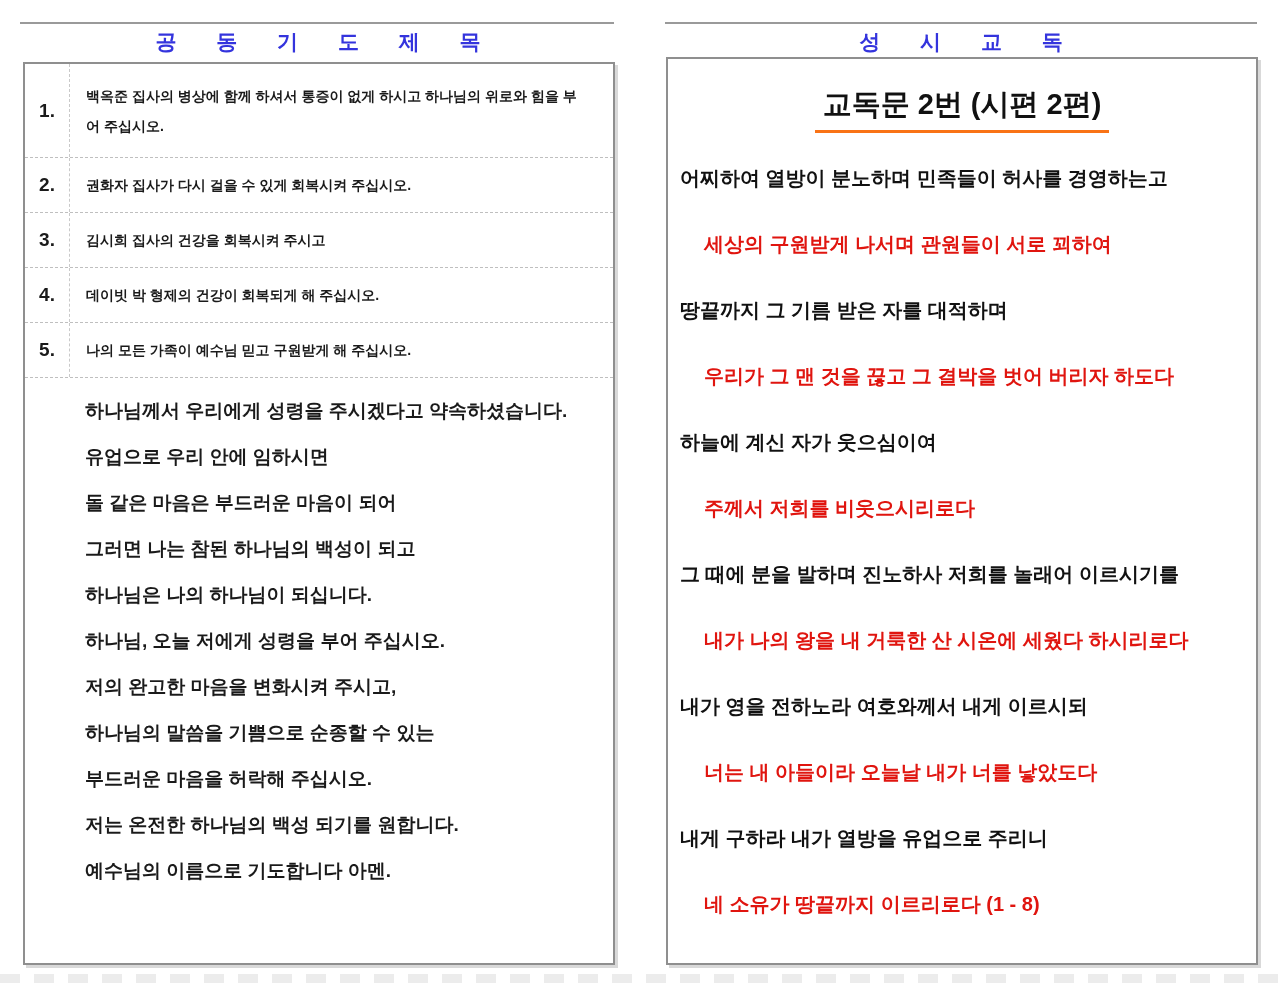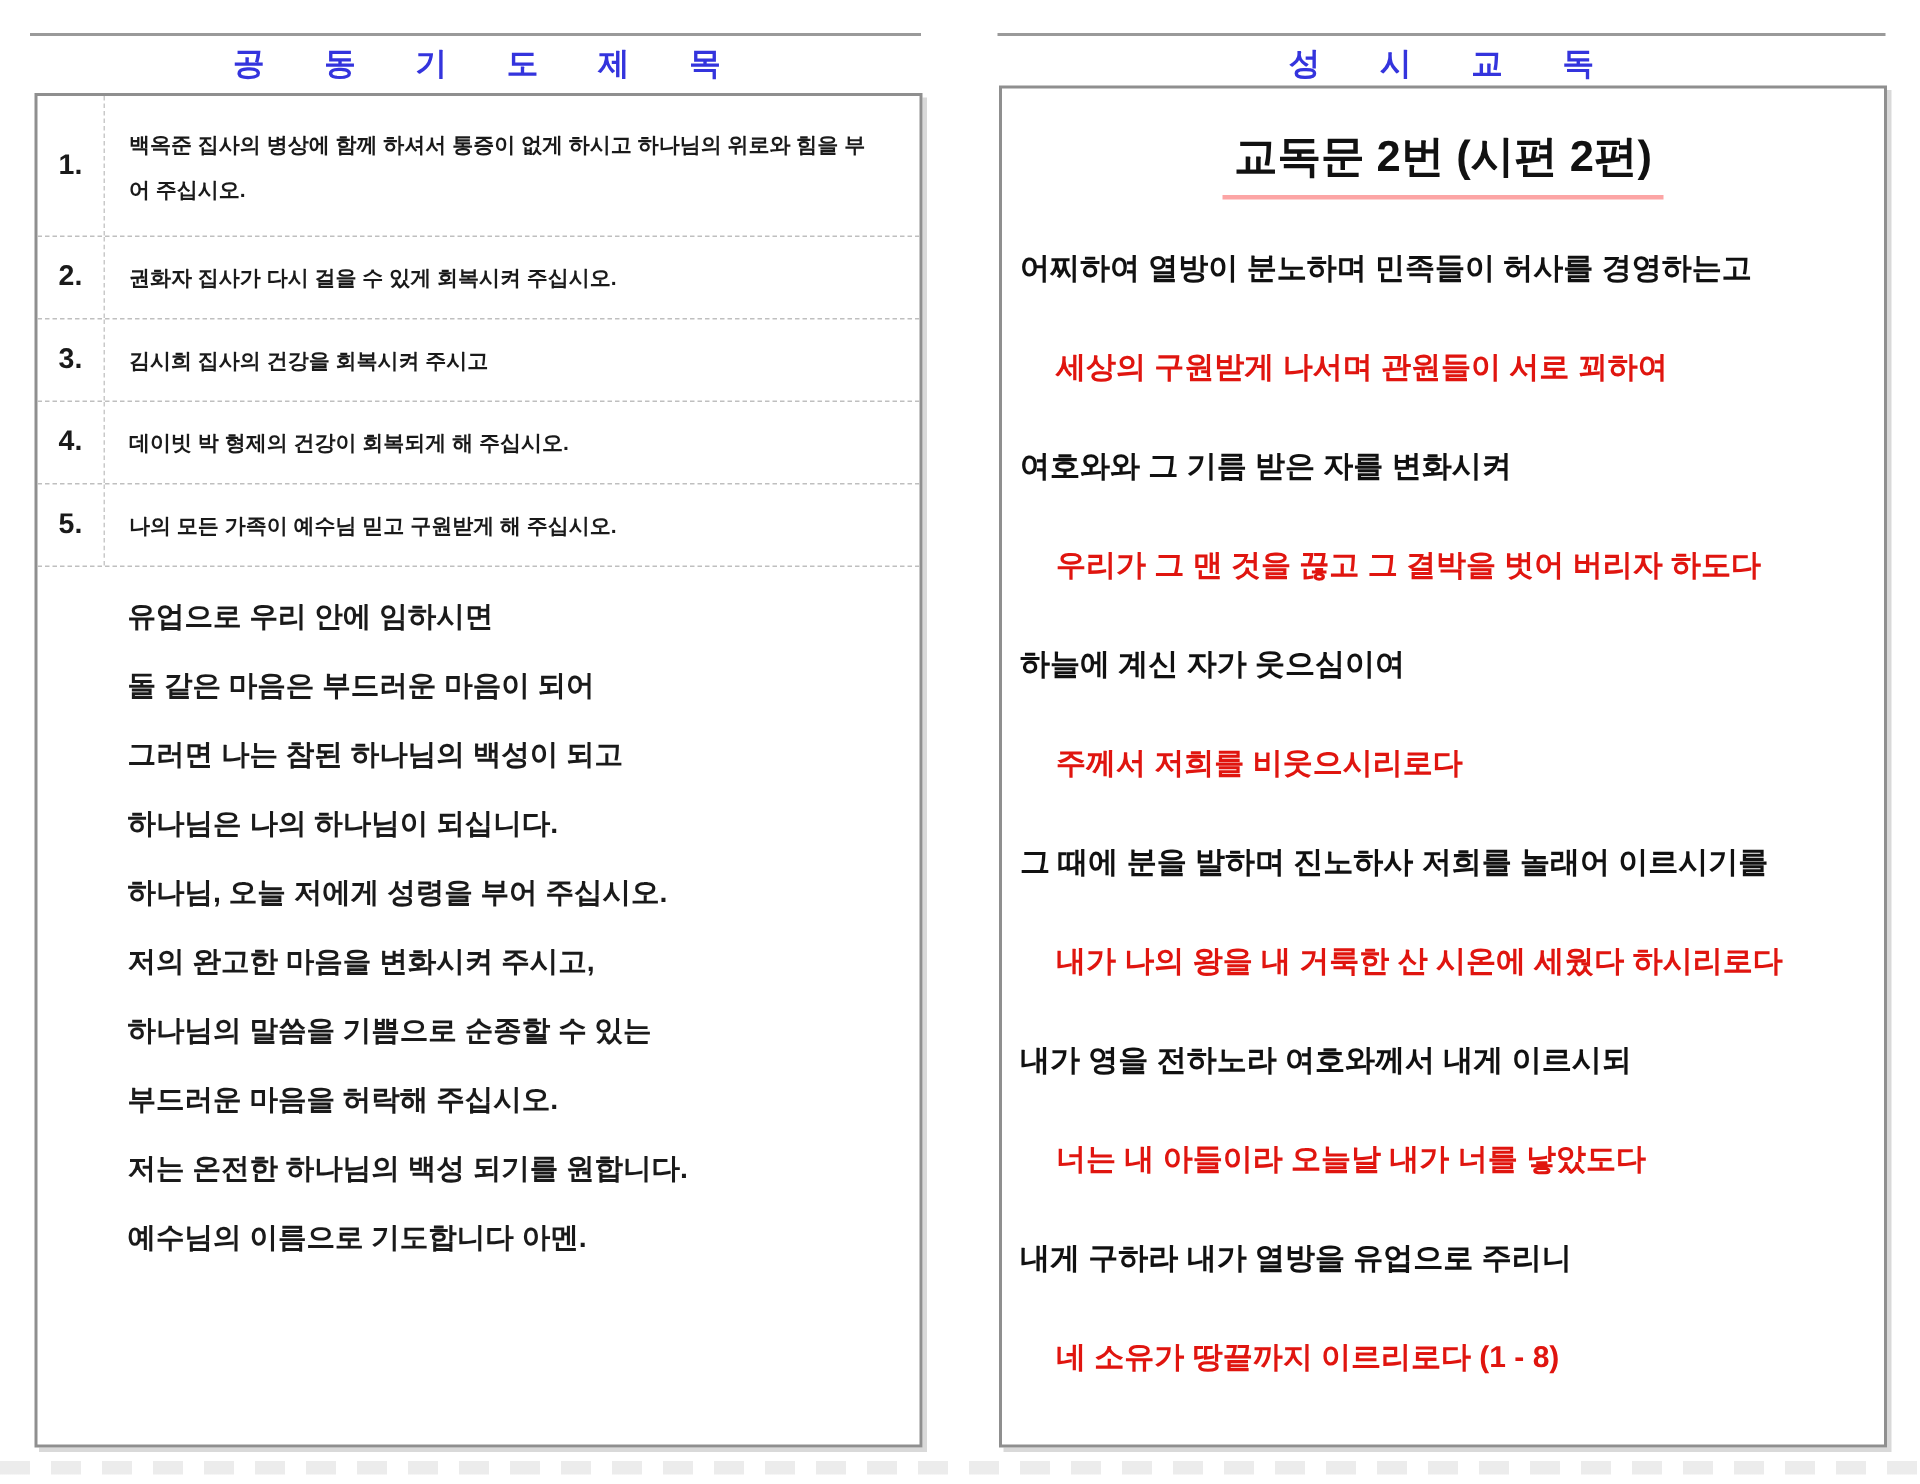--- a/index.html
+++ b/index.html
@@ -55,21 +55,21 @@
   .paragraph{padding:10px 18px 0 60px;}
   .para-line{
     height:46px;display:flex;align-items:center;
     font-size:19px;font-weight:600;white-space:nowrap;
   }
 
   
   .reading-title-wrap{height:74px;display:flex;align-items:flex-end;justify-content:center;}
   .reading-title{
     font-size:29px;font-weight:bold;color:#111;
-    border-bottom:3px solid #fca5a5;
+    border-bottom:3px solid #f97316;
     padding:0 8px 5px 8px;white-space:nowrap;
   }
   .verses{margin-top:12px;}
   .verse{
     height:66px;display:flex;align-items:center;
     font-size:20px;font-weight:700;white-space:nowrap;
   }
   .verse.black{padding-left:12px;color:#111111;}
   .verse.red{padding-left:36px;color:#e0150f;}
 
@@ -107,20 +107,21 @@
     <div class="prayer-row row-std">
       <div class="num">4.</div>
       <div class="txt">데이빗 박 형제의 건강이 회복되게 해 주십시오.</div>
     </div>
     <div class="prayer-row row-std">
       <div class="num">5.</div>
       <div class="txt">나의 모든 가족이 예수님 믿고 구원받게 해 주십시오.</div>
     </div>
 
     <div class="paragraph">
+      <div class="para-line">하나님께서 우리에게 성령을 주시겠다고 약속하셨습니다.</div>
       <div class="para-line">유업으로 우리 안에 임하시면</div>
       <div class="para-line">돌 같은 마음은 부드러운 마음이 되어</div>
       <div class="para-line">그러면 나는 참된 하나님의 백성이 되고</div>
       <div class="para-line">하나님은 나의 하나님이 되십니다.</div>
       <div class="para-line">하나님, 오늘 저에게 성령을 부어 주십시오.</div>
       <div class="para-line">저의 완고한 마음을 변화시켜 주시고,</div>
       <div class="para-line">하나님의 말씀을 기쁨으로 순종할 수 있는</div>
       <div class="para-line">부드러운 마음을 허락해 주십시오.</div>
       <div class="para-line">저는 온전한 하나님의 백성 되기를 원합니다.</div>
       <div class="para-line">예수님의 이름으로 기도합니다 아멘.</div>
@@ -129,21 +130,21 @@
 
   <div id="right-box" class="box">
 
     <div class="reading-title-wrap">
       <div class="reading-title">교독문 2번 (시편 2편)</div>
     </div>
 
     <div class="verses">
       <div class="verse black">어찌하여 열방이 분노하며 민족들이 허사를 경영하는고</div>
       <div class="verse red">세상의 구원받게 나서며 관원들이 서로 꾀하여</div>
-      <div class="verse black">여호와와 그 기름 받은 자를 변화시켜</div>
+      <div class="verse black">땅끝까지 그 기름 받은 자를 대적하며</div>
       <div class="verse red">우리가 그 맨 것을 끊고 그 결박을 벗어 버리자 하도다</div>
       <div class="verse black">하늘에 계신 자가 웃으심이여</div>
       <div class="verse red">주께서 저희를 비웃으시리로다</div>
       <div class="verse black">그 때에 분을 발하며 진노하사 저희를 놀래어 이르시기를</div>
       <div class="verse red">내가 나의 왕을 내 거룩한 산 시온에 세웠다 하시리로다</div>
       <div class="verse black">내가 영을 전하노라 여호와께서 내게 이르시되</div>
       <div class="verse red">너는 내 아들이라 오늘날 내가 너를 낳았도다</div>
       <div class="verse black">내게 구하라 내가 열방을 유업으로 주리니</div>
       <div class="verse red">네 소유가 땅끝까지 이르리로다 (1 - 8)</div>
     </div>

